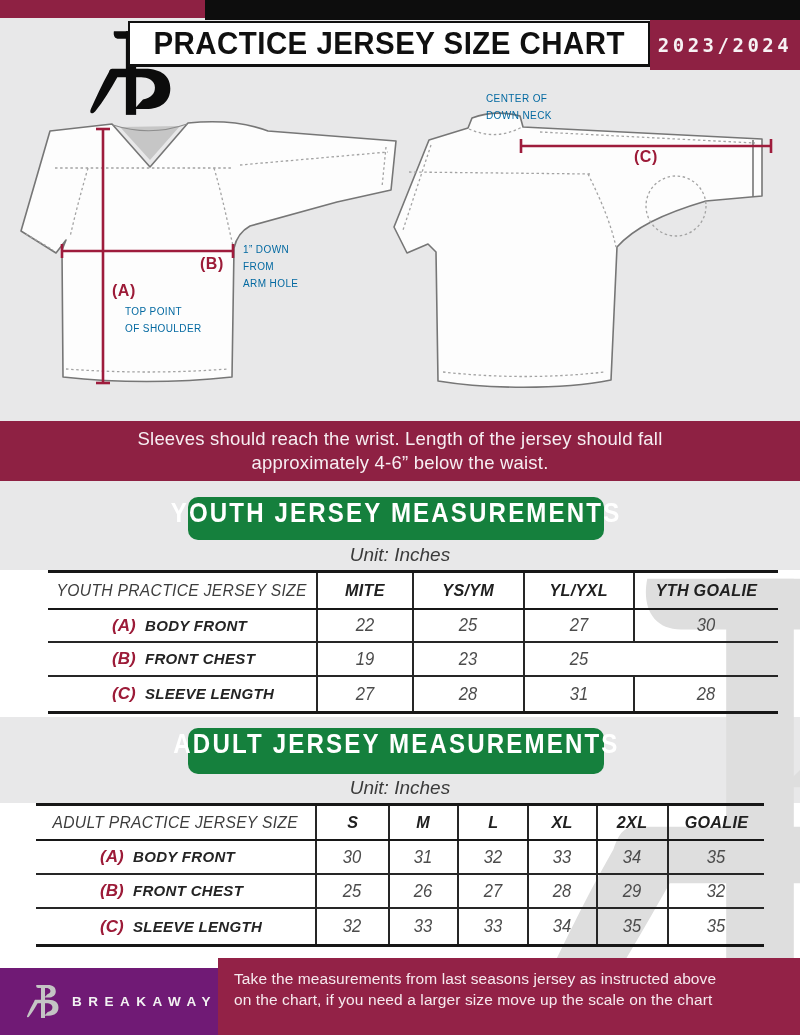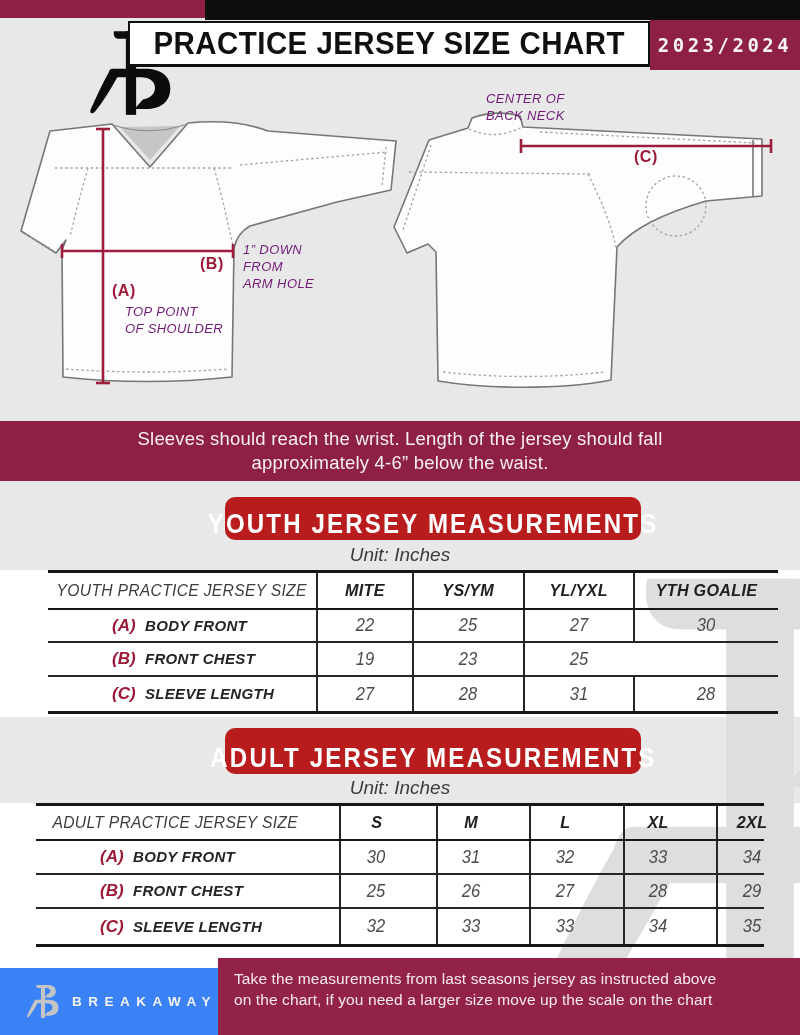--- a/index.html
+++ b/index.html
@@ -16,63 +16,63 @@
     display:flex;align-items:center;justify-content:center;}
   .title-banner span{font-size:31px;font-weight:bold;color:#101010;letter-spacing:.5px;
     white-space:nowrap;display:inline-block;transform:scaleX(.95);}
   .year-box{left:650px;top:20px;width:150px;height:50px;background:#8e2143;
     display:flex;align-items:center;justify-content:center;}
   .year-box span{font-family:"DejaVu Sans Mono",monospace;font-size:19px;font-weight:bold;
     color:#f7f2f4;letter-spacing:3.5px;white-space:nowrap;}
   .logo-top{left:76px;top:26px;width:110px;height:94px;color:#0c0c0c;}
 
   
-  .anno{color:#701a75;font-style:italic;font-size:13px;line-height:17px;letter-spacing:.4px;}
+  .anno{color:#0369a1;font-size:10px;line-height:17px;letter-spacing:.4px;}
   .mtag{color:#9c1b38;font-weight:bold;font-size:16px;font-style:normal;letter-spacing:.5px;}
 
   
   .notice{left:0;top:421px;width:800px;height:60px;background:#8e2143;color:#f7eef2;
     display:flex;flex-direction:column;align-items:center;justify-content:center;
     font-size:18.5px;line-height:24px;letter-spacing:.2px;}
 
   
   .gray1{left:0;top:481px;width:800px;height:89px;background:#e8e8e9;}
   .gray2{left:0;top:717px;width:800px;height:86px;background:#e8e8e9;}
 
   
-  .black-banner{width:416px;height:44px;background:#b91c1c;border-radius:10px;
-    display:flex;align-items:flex-end;justify-content:center;margin-left:37px;}
+  .black-banner{width:416px;height:44px;background:#15803d;border-radius:10px;
+    display:flex;align-items:flex-start;justify-content:center;}
   .black-banner span{color:#fff;font-size:28px;font-weight:bold;letter-spacing:2.5px;
     white-space:nowrap;display:inline-block;transform:scaleX(.86);}
   .unit{width:800px;text-align:center;font-size:19px;font-style:italic;color:#3b3b3b;font-weight:500;}
 
   
   .tbl{box-sizing:border-box;border-top:3px solid #171717;border-bottom:3px solid #171717;}
   .tr{display:grid;box-sizing:border-box;border-bottom:2px solid #262626;}
   .tr.last{border-bottom:none;}
   .tr.head{border-bottom:2.5px solid #171717;}
   .tbl.youth .tr{grid-template-columns:268px 96px 111px 110px 145px;}
-  .tbl.adult .tr{grid-template-columns:279px 73px 69px 70px 69px 71px 97px;gap:24px;}
+  .tbl.adult .tr{grid-template-columns:279px 73px 69px 70px 69px 71px 97px;}
   .th,.td{display:flex;align-items:center;justify-content:center;box-sizing:border-box;
     border-left:2px solid #262626;overflow:hidden;font-style:italic;}
   .th.first,.td.first{border-left:none;justify-content:flex-start;padding-left:64px;}
   .th span{font-size:17px;font-weight:bold;color:#202020;letter-spacing:.3px;display:inline-block;transform:scaleX(.95);white-space:nowrap;}
   .th.first span{font-weight:500;color:#3d3d3d;font-size:16.5px;}
   .th.first{justify-content:center;padding-left:0;}
   .td span.num{font-size:18px;font-weight:500;color:#4c4c4c;display:inline-block;transform:scaleX(.92);}
   .td .tag{color:#9c1b38;font-weight:bold;font-size:17px;margin-right:9px;}
   .td .lbl{font-size:15.5px;font-weight:600;color:#242424;letter-spacing:.3px;display:inline-block;transform:scaleX(.97);transform-origin:left;}
 
   
   .watermark{left:430px;top:545px;width:660px;height:620px;color:#dedede;}
 
   
   .foot-maroon{left:218px;top:958px;width:582px;height:77px;background:#932247;color:#f6e9ee;
     box-sizing:border-box;padding:10px 14px 0 16px;font-size:15.5px;line-height:21px;letter-spacing:.1px;}
-  .foot-black{left:0;top:968px;width:218px;height:67px;background:#3b82f6;
+  .foot-black{left:0;top:968px;width:218px;height:67px;background:#701a75;
     display:flex;align-items:center;}
   .foot-logo{width:34px;height:37px;margin-left:26px;color:#c4c4c4;}
   .brand{color:#f2f2f2;font-size:13.5px;font-weight:bold;letter-spacing:6.5px;margin-left:12px;white-space:nowrap;}
 
   svg{display:block;}
 </style>
 </head>
 <body>
 
 <svg width="0" height="0" style="position:absolute" aria-hidden="true">
@@ -144,21 +144,21 @@
       <path d="M62,244 L62,258"></path>
         <path d="M233,244 L233,258"></path>
       <path d="M521,146 L771,146"></path>
       <path d="M521,139 L521,153"></path>
         <path d="M771,139 L771,153"></path>
     </g>
   </svg>
 
   <div class="abs anno" style="left:486px;top:90px;">
     <div>CENTER OF</div>
-    <div>BACK NECK</div>
+    <div>DOWN NECK</div>
   </div>
   <div class="abs mtag" style="left:634px;top:148px;">(C)</div>
   <div class="abs mtag" style="left:200px;top:255px;">(B)</div>
   <div class="abs anno" style="left:243px;top:241px;">
     <div>1” DOWN</div>
     <div>FROM</div>
     <div>ARM HOLE</div>
   </div>
   <div class="abs mtag" style="left:112px;top:282px;">(A)</div>
   <div class="abs anno" style="left:125px;top:303px;">

